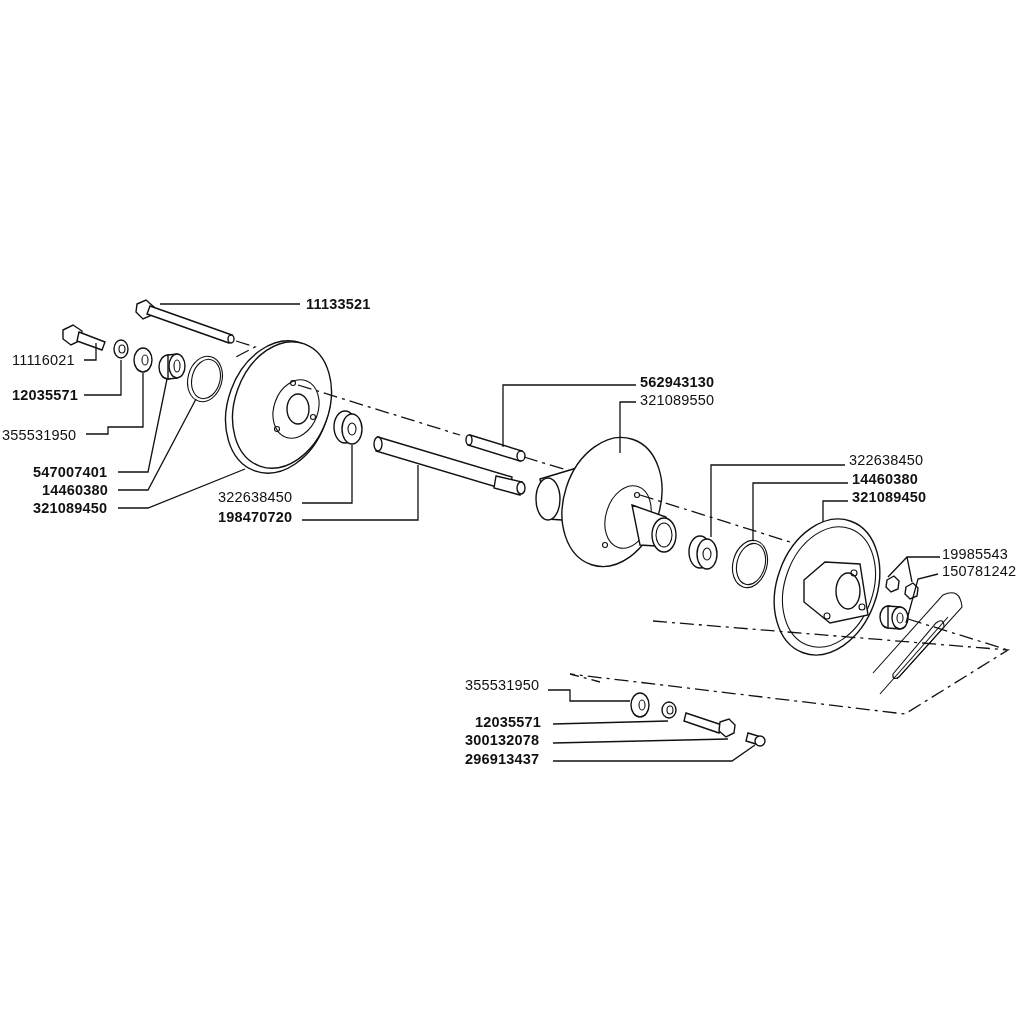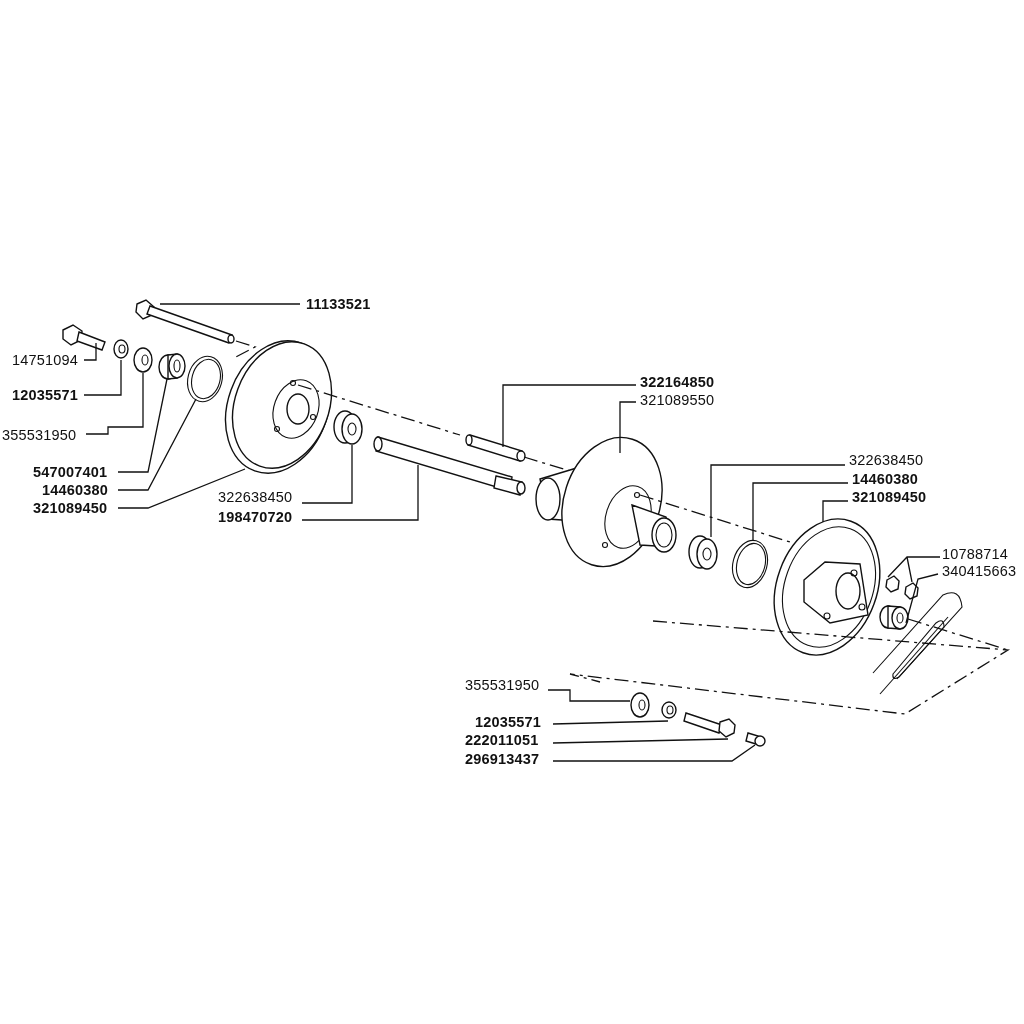--- a/index.html
+++ b/index.html
@@ -174,32 +174,32 @@
     <path class="leader" d="M888,560 L907,540 L940,540 M907,540 L912,565"></path>
     <path class="leader" d="M906,606 L918,562 L938,557"></path>
     <path class="leader" d="M548,673 L570,673 L570,684 L630,684"></path>
     <path class="leader" d="M553,707 L668,704"></path>
     <path class="leader" d="M553,726 L728,722"></path>
     <path class="leader" d="M553,744 L732,744 L755,728"></path>
   </g>
 </svg>
 
 <div class="lbl bold" style="left:306px;top:279px">11133521</div>
-<div class="lbl" style="left:12px;top:335px">14751094</div>
+<div class="lbl" style="left:12px;top:335px">11116021</div>
 <div class="lbl bold" style="left:12px;top:370px">12035571</div>
 <div class="lbl" style="left:2px;top:410px">355531950</div>
 <div class="lbl bold" style="left:33px;top:447px">547007401</div>
 <div class="lbl bold" style="left:42px;top:465px">14460380</div>
 <div class="lbl bold" style="left:33px;top:483px">321089450</div>
 <div class="lbl" style="left:218px;top:472px">322638450</div>
 <div class="lbl bold" style="left:218px;top:492px">198470720</div>
-<div class="lbl bold" style="left:640px;top:357px">322164850</div>
+<div class="lbl bold" style="left:640px;top:357px">562943130</div>
 <div class="lbl" style="left:640px;top:375px">321089550</div>
 <div class="lbl" style="left:849px;top:435px">322638450</div>
 <div class="lbl bold" style="left:852px;top:454px">14460380</div>
 <div class="lbl bold" style="left:852px;top:472px">321089450</div>
-<div class="lbl" style="left:942px;top:529px">10788714</div>
-<div class="lbl" style="left:942px;top:546px">340415663</div>
+<div class="lbl" style="left:942px;top:529px">19985543</div>
+<div class="lbl" style="left:942px;top:546px">150781242</div>
 <div class="lbl" style="left:465px;top:660px">355531950</div>
 <div class="lbl bold" style="left:475px;top:697px">12035571</div>
-<div class="lbl bold" style="left:465px;top:715px">222011051</div>
+<div class="lbl bold" style="left:465px;top:715px">300132078</div>
 <div class="lbl bold" style="left:465px;top:734px">296913437</div>
 </div>
 
 </body></html>

